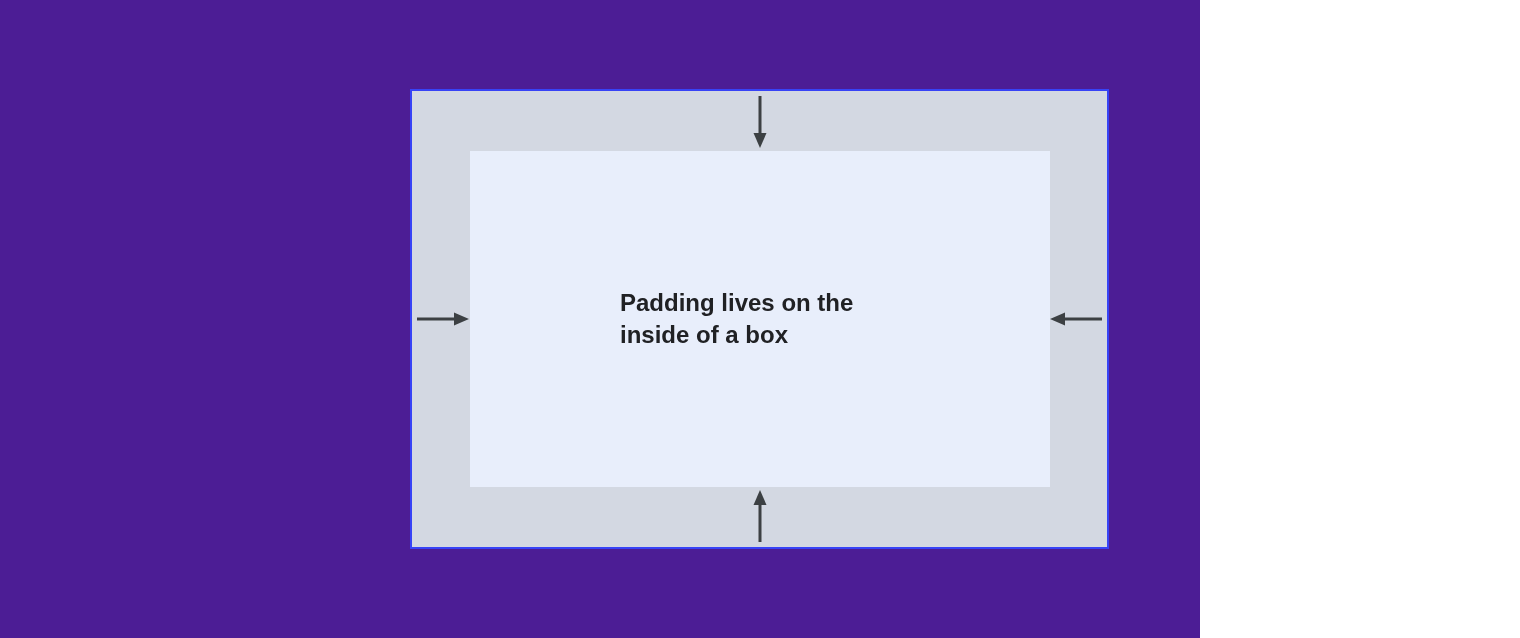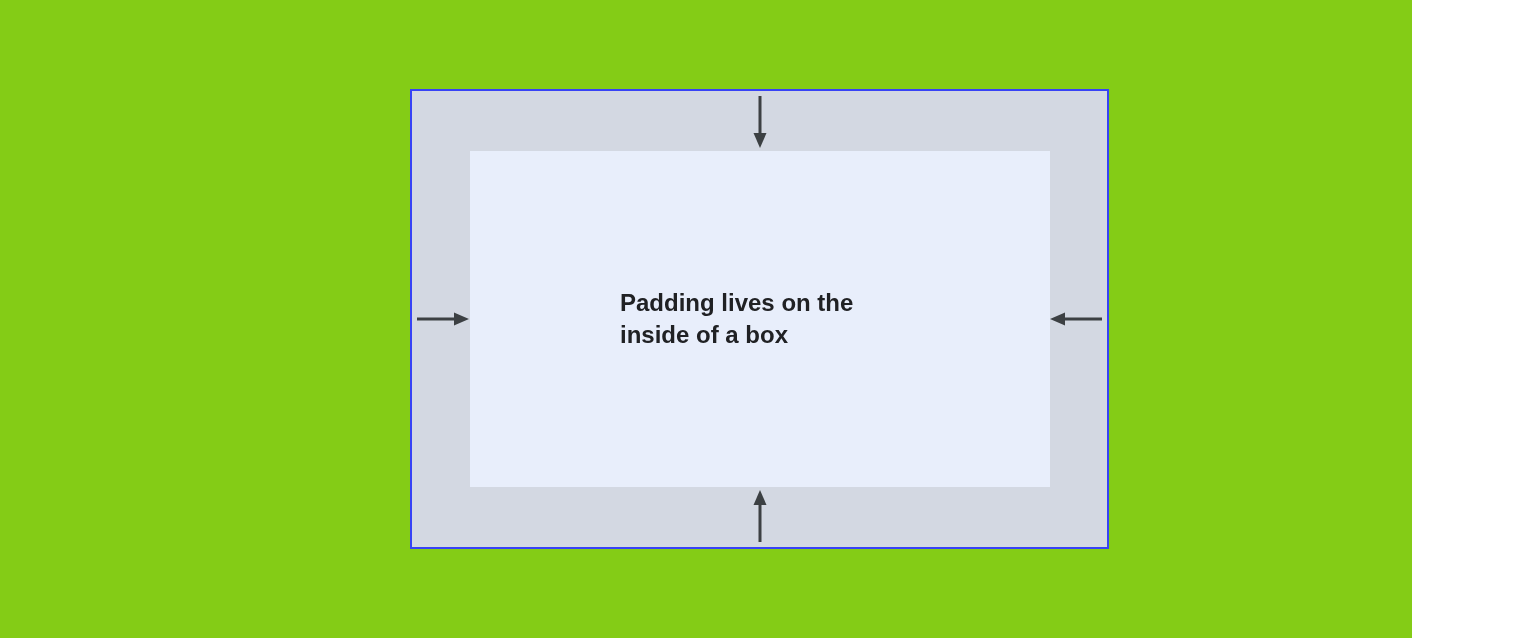--- a/index.html
+++ b/index.html
@@ -3,23 +3,23 @@
 <meta charset="utf-8">
 <style>
   html, body {
     margin: 0;
     padding: 0;
     background: #ffffff;
     font-family: "Liberation Sans", sans-serif;
   }
   .canvas {
     position: relative;
-    width: 1412px;
+    width: 1200px;
     height: 638px;
-    background: #84cc16;
+    background: #4c1d95;
     overflow: hidden;
   }
   .outer-box {
     position: absolute;
     left: 410px;
     top: 89px;
     width: 699px;
     height: 460px;
     box-sizing: border-box;
     background: #d3d8e2;

